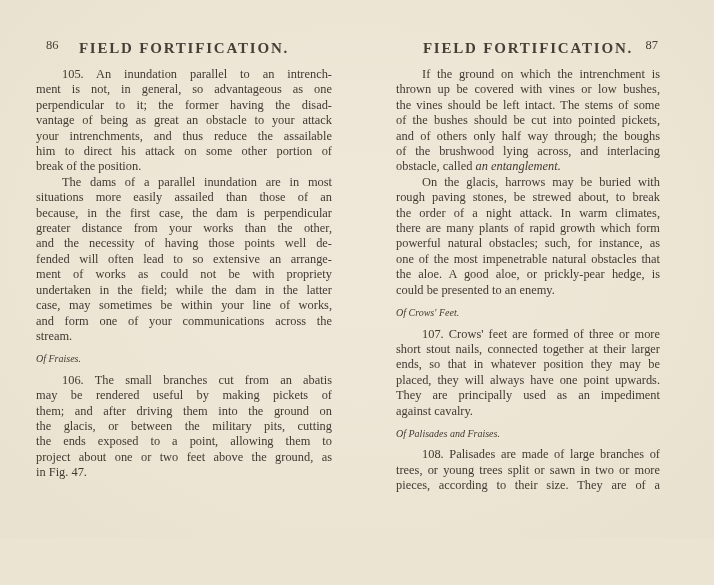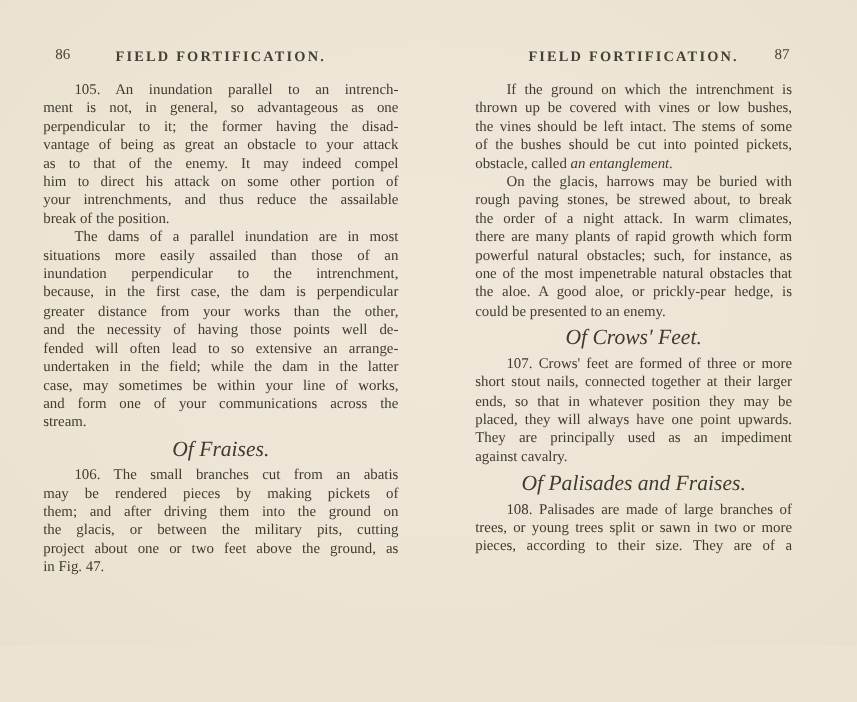--- a/index.html
+++ b/index.html
@@ -14,21 +14,21 @@
     background: radial-gradient(ellipse at 50% 45%, #efe8d9 0%, #ece4d3 70%, #e9e1cf 100%);
     overflow: hidden;
   }
   .page { position: absolute; top: 36px; }
   .page-left  { left: 36px;  width: 296px; }
   .page-right { left: 396px; width: 264px; }
 
   .page-header { position: relative; height: 20px; margin-bottom: 11px; }
   .header-title {
     text-align: center;
-    font-size: 12px;
+    font-size: 15px;
     font-weight: bold;
     letter-spacing: 1.8px;
     color: #453f36;
     padding-top: 4px;
   }
   .page-number {
     position: absolute; top: 2px;
     font-size: 12.5px;
     color: #453f36;
   }
@@ -42,83 +42,85 @@
     text-align: justify;
     text-align-last: justify;
     white-space: normal;
   }
   .line-indent { text-indent: 26px; }
   .line-last { text-align-last: left; }
   .line em { font-style: italic; }
 
   .section-heading {
     font-style: italic;
-    text-align: center;
-    font-size: 18px;
+    text-align: left;
+    font-size: 10px;
     margin: 7px 0 6px 0;
     color: #403a31;
   }
 </style>
 </head>
 <body>
 
 <div class="book">
 
   <div class="page page-left">
     <div class="page-header">
       <span class="page-number">86</span>
       <div class="header-title">FIELD FORTIFICATION.</div>
     </div>
     <div class="page-body">
         <div class="paragraph">
           <div class="line line-indent">105.  An inundation parallel to an intrench-</div>
           <div class="line">ment is not, in general, so advantageous as one</div>
           <div class="line">perpendicular to it; the former having the disad-</div>
           <div class="line">vantage of being as great an obstacle to your attack</div>
-          <div class="line">as to that of the enemy.  It may indeed compel</div>
+          <div class="line">your intrenchments, and thus reduce the assailable</div>
           <div class="line">him to direct his attack on some other portion of</div>
-          <div class="line">your intrenchments, and thus reduce the assailable</div>
           <div class="line line-last">break of the position.</div>
         </div>
         <div class="paragraph">
           <div class="line line-indent">The dams of a parallel inundation are in most</div>
           <div class="line">situations more easily assailed than those of an</div>
-          <div class="line">inundation perpendicular to the intrenchment,</div>
           <div class="line">because, in the first case, the dam is perpendicular</div>
           <div class="line">greater distance from your works than the other,</div>
           <div class="line">and the necessity of having those points well de-</div>
           <div class="line">fended will often lead to so extensive an arrange-</div>
+          <div class="line">ment of works as could not be with propriety</div>
           <div class="line">undertaken in the field; while the dam in the latter</div>
           <div class="line">case, may sometimes be within your line of works,</div>
           <div class="line">and form one of your communications across the</div>
           <div class="line line-last">stream.</div>
         </div>
         <div class="section-heading">Of Fraises.</div>
         <div class="paragraph">
           <div class="line line-indent">106.  The small branches cut from an abatis</div>
-          <div class="line">may be rendered pieces by making pickets of</div>
+          <div class="line">may be rendered useful by making pickets of</div>
           <div class="line">them; and after driving them into the ground on</div>
           <div class="line">the glacis, or between the military pits, cutting</div>
+          <div class="line">the ends exposed to a point, allowing them to</div>
           <div class="line">project about one or two feet above the ground, as</div>
           <div class="line line-last">in Fig. 47.</div>
         </div>
       </div>
   </div>
 
   <div class="page page-right">
     <div class="page-header">
       <span class="page-number">87</span>
       <div class="header-title">FIELD FORTIFICATION.</div>
     </div>
     <div class="page-body">
         <div class="paragraph">
           <div class="line line-indent">If the ground on which the intrenchment is</div>
           <div class="line">thrown up be covered with vines or low bushes,</div>
           <div class="line">the vines should be left intact.  The stems of some</div>
           <div class="line">of the bushes should be cut into pointed pickets,</div>
+          <div class="line">and of others only half way through; the boughs</div>
+          <div class="line">of the brushwood lying across, and interlacing</div>
           <div class="line line-last">obstacle, called <em>an entanglement.</em></div>
         </div>
         <div class="paragraph">
           <div class="line line-indent">On the glacis, harrows may be buried with</div>
           <div class="line">rough paving stones, be strewed about, to break</div>
           <div class="line">the order of a night attack.  In warm climates,</div>
           <div class="line">there are many plants of rapid growth which form</div>
           <div class="line">powerful natural obstacles; such, for instance, as</div>
           <div class="line">one of the most impenetrable natural obstacles that</div>
           <div class="line">the aloe.  A good aloe, or prickly-pear hedge, is</div>

